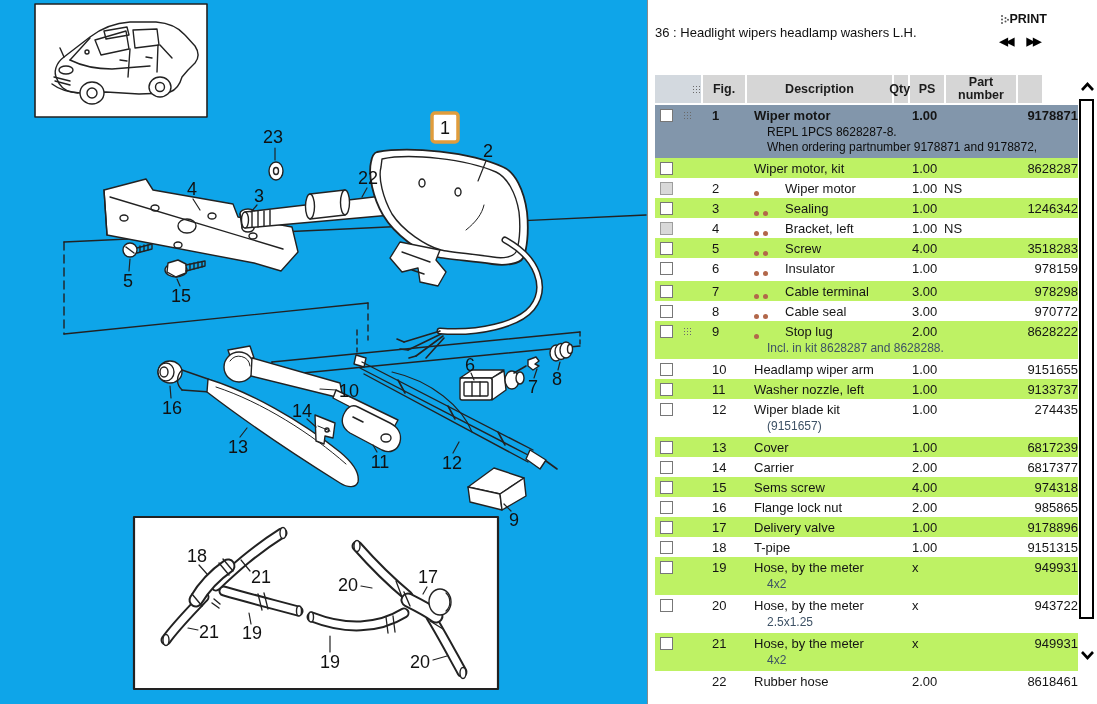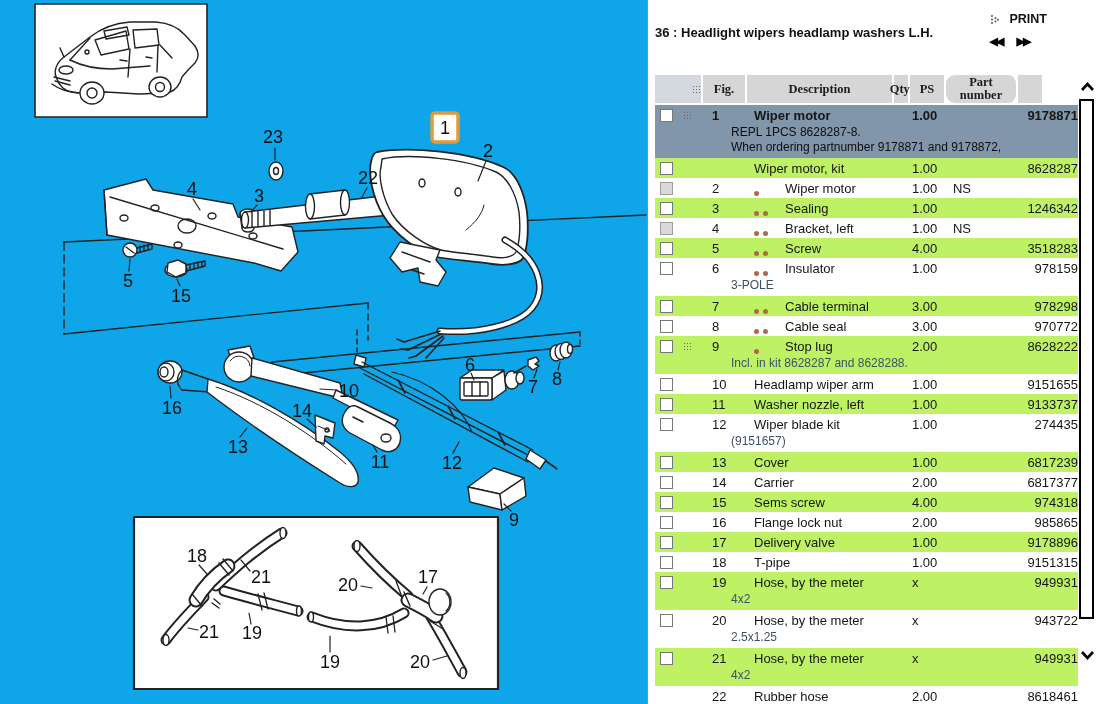--- a/index.html
+++ b/index.html
@@ -7,64 +7,64 @@
               font-family:"Liberation Sans", sans-serif; }
   .app { position:relative; width:1097px; height:704px; background:#fff; }
 
   
   .diagram-pane { position:absolute; left:0; top:0; width:647px; height:704px; background:#0ea5e9; }
   .divider { position:absolute; left:647px; top:0; width:1px; height:704px; background:#8a8a8a; }
 
   
   .table-pane { position:absolute; left:648px; top:0; width:449px; height:704px; background:#fff; }
   .pane-header { position:relative; height:75px; }
-  .page-title { position:absolute; left:7px; top:25px; font-size:13px; font-weight:bold; color:#111; }
+  .page-title { position:absolute; left:7px; top:25px; font-size:13px; font-weight:normal; color:#111; }
   .print-block { position:absolute; right:50px; top:12px; text-align:left; }
-  .print-button { display:flex; align-items:center; gap:11px; cursor:pointer; }
+  .print-button { display:flex; align-items:center; gap:1px; cursor:pointer; }
   .print-label { font-size:12.5px; font-weight:bold; color:#111; }
   .nav-arrows { margin-top:8px; display:flex; gap:14px; }
   .nav-btn { font-size:11px; font-weight:bold; color:#000; letter-spacing:-2px; cursor:pointer; line-height:14px; }
 
   
   .grid { position:absolute; left:7px; top:75px; width:423px; }
   .ghead { display:flex; height:28px; margin-bottom:2px; }
   .ghead .hcell { background:#d6d6d6; border-right:2px solid #fff; color:#1c1c1c;
                   font-size:12.5px; font-weight:bold; display:flex; align-items:center;
-                  justify-content:center; text-align:center; line-height:13px;font-family:Liberation Serif, serif; }
+                  justify-content:center; text-align:center; line-height:13px; }
   .ghead .hcell:nth-child(1){ width:48px; justify-content:flex-start; padding-left:27px; background:#d3d9df;}
   .ghead .hcell:nth-child(2){ width:44px; }
   .ghead .hcell:nth-child(3){ width:147px; }
   .ghead .hcell:nth-child(4){ width:16px; }
   .ghead .hcell:nth-child(5){ width:36px; }
-  .ghead .hcell:nth-child(6){ width:72px; padding:0 2px;border-radius:9px; }
+  .ghead .hcell:nth-child(6){ width:72px; padding:0 2px; }
   .ghead .hcell:nth-child(7){ width:24px; border-right:none; }
 
   .row { width:423px; }
   .row.plain { background:#fff; }
   .row.shade { background:#bef264; }
   .row.selected { background:#8296ab; }
   .row.selected .cell, .row.selected .desc-text { font-weight:bold; }
   .line1 { display:flex; height:20px; align-items:center; }
   .cell { font-size:13px; color:#151515; overflow:visible; white-space:nowrap; }
   .c-cb  { width:48px; display:flex; align-items:center; padding-left:5px; height:20px; }
   .c-fig { width:44px; padding-left:9px; }
   .c-desc{ width:161px; display:flex; align-items:flex-end; }
   .c-qty { width:36px; padding-left:4px; }
-  .c-ps  { width:36px; text-align:center; }
+  .c-ps  { width:36px; }
   .c-part{ width:98px; padding-left:15px;text-align:right; }
   .checkbox { width:13px; height:13px; background:#fff; border:1px solid #777; flex:0 0 13px; cursor:pointer; }
   .checkbox.disabled { background:#d9d9d9; border-color:#9d9d9d; }
   .handle { margin-left:10px; width:8px; height:9px; flex:0 0 8px;
             background-image:radial-gradient(#6a6a6a 34%, transparent 38%);
             background-size:3px 3px; }
   .bullets { width:38px; padding-left:7px; display:flex; gap:4px; align-items:center; flex:0 0 38px; }
   .dot { width:5px; height:5px; border-radius:50%; background:#b2674a; }
   .desc-text { padding-left:7px; }
   .bullets + .desc-text { padding-left:0; }
-  .note { font-size:12px; line-height:15px; padding-left:76px; white-space:nowrap; color:#3d5165; }
+  .note { font-size:12px; line-height:15px; padding-left:112px; white-space:nowrap; color:#3d5165; }
   .row.selected .note { color:#0d0d0d; }
   .row.pad-bottom { padding-bottom:3px; }
 
   
   .scrollbar { position:absolute; left:430px; top:75px; width:19px; height:629px; background:#fff; }
   .sb-up, .sb-down { position:absolute; left:2px; width:15px; height:14px; cursor:pointer; }
   .sb-up { top:5px; } .sb-down { top:573px; }
   .sb-thumb { position:absolute; left:1px; top:24px; width:15px; height:520px;
               background:#fff; border:2px solid #000; cursor:pointer; }
 
@@ -539,21 +539,20 @@
                 <span class="bullets">
                   <span class="dot"></span>
                   <span class="dot"></span>
                 </span>
                 <span class="desc-text">Insulator</span>
               </div>
               <div class="cell c-qty">1.00</div>
               <div class="cell c-ps"></div>
               <div class="cell c-part">978159</div>
             </div>
-            <div class="note">3-POLE</div>
           </div>
           <div class="row shade">
             <div class="line1">
               <div class="cell c-cb">
                 <span class="checkbox"></span>
               </div>
               <div class="cell c-fig">7</div>
               <div class="cell c-desc">
                 <span class="bullets">
                   <span class="dot"></span>

